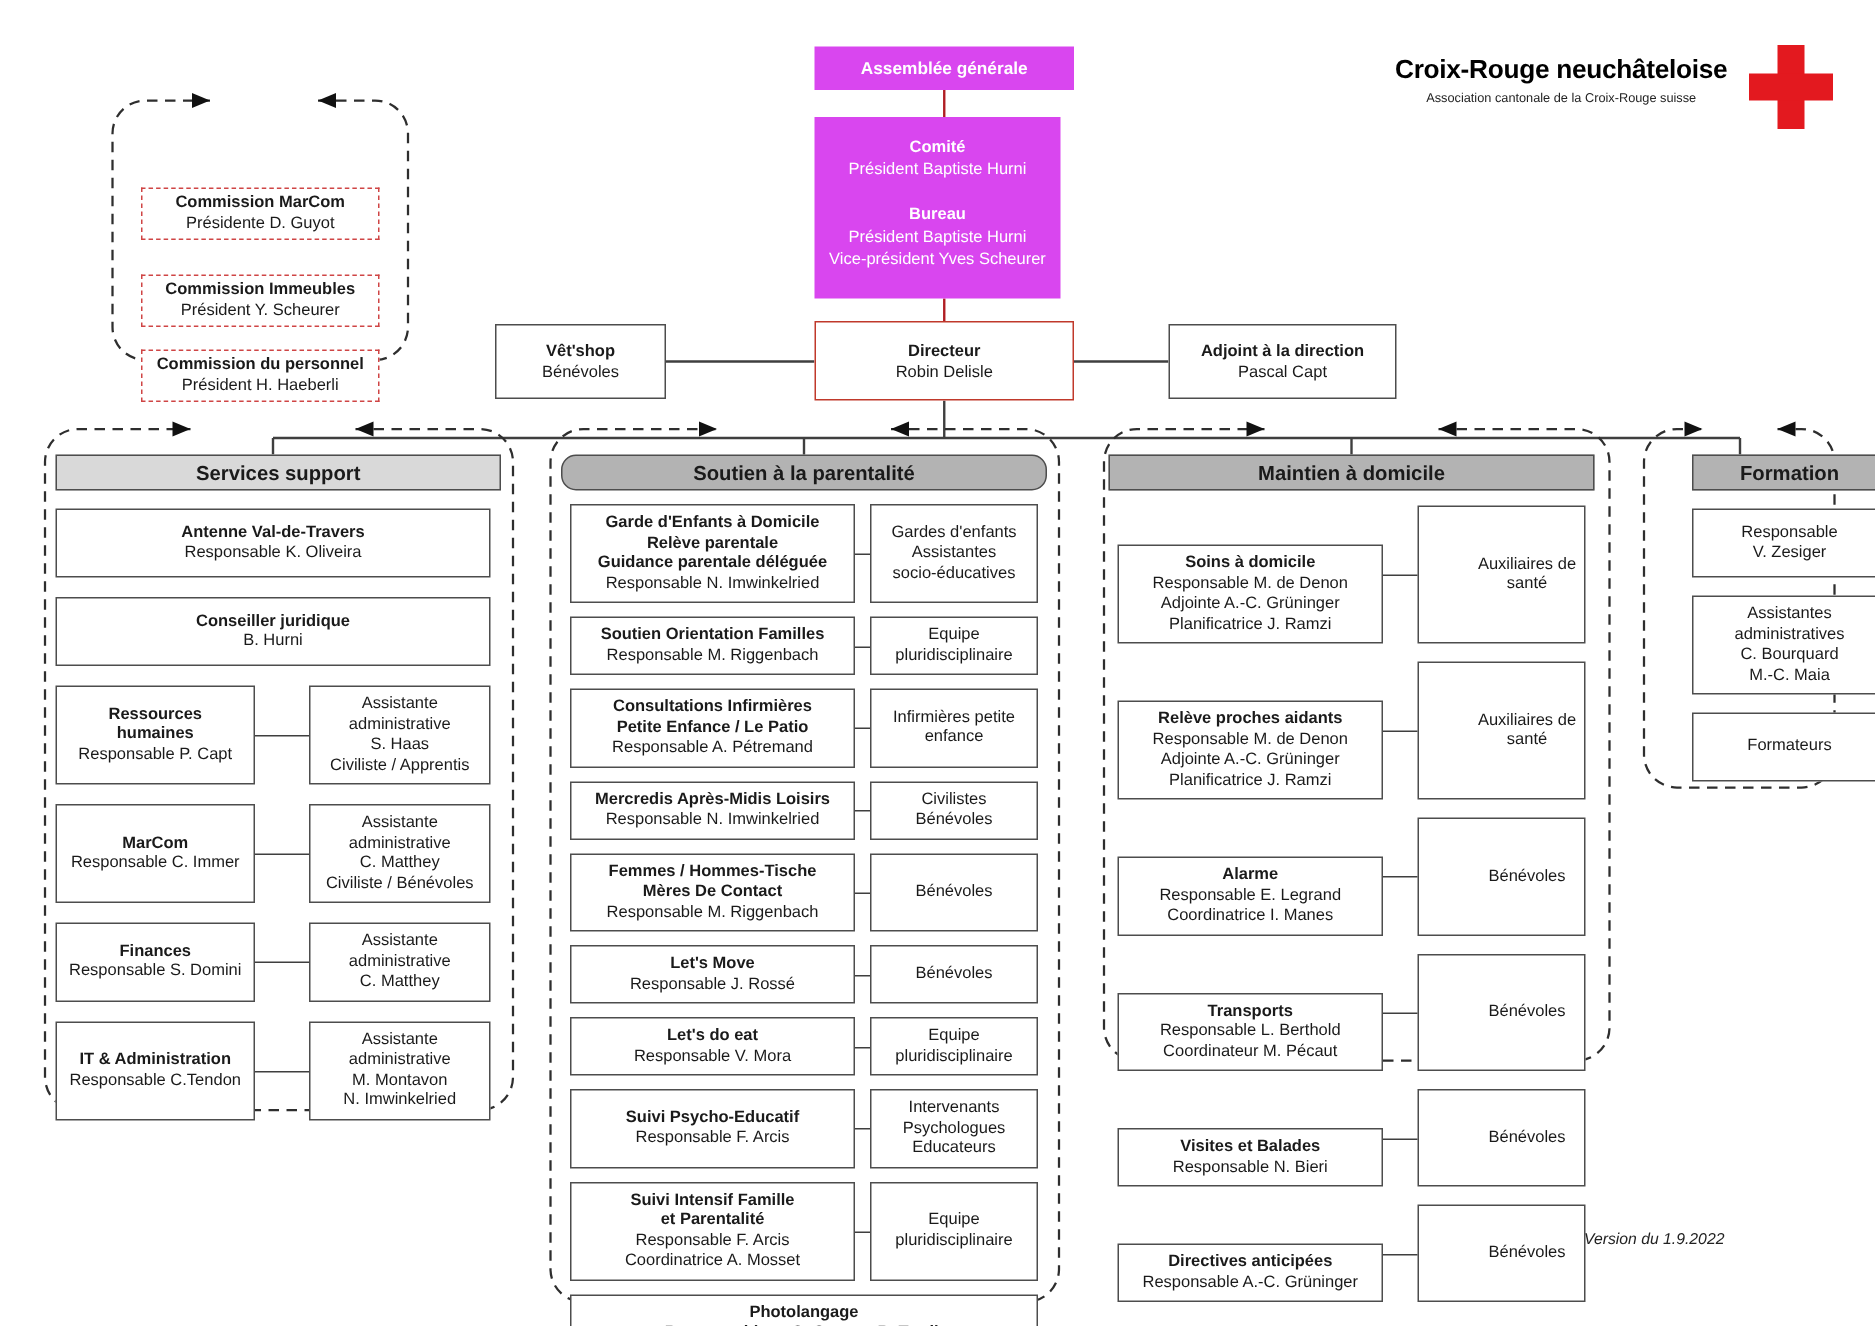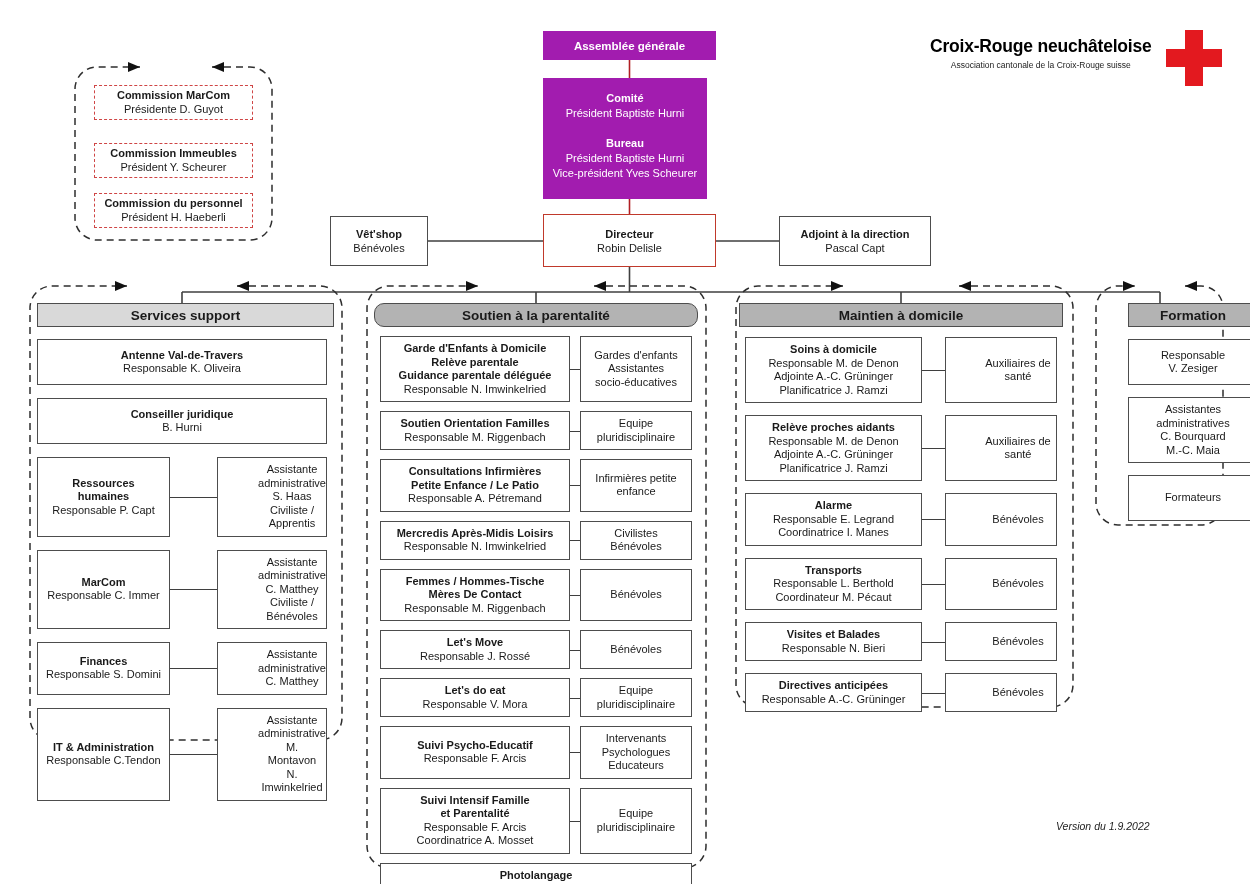--- a/index.html
+++ b/index.html
@@ -1,38 +1,38 @@
 <!DOCTYPE html>
 <html><head>
 <meta charset="utf-8">
 <style>
   html,body{margin:0;padding:0;background:#fff;}
   #canvas{position:relative;width:1250px;height:884px;background:#fff;overflow:hidden;
           font-family:"Liberation Sans", sans-serif;color:#1a1a1a;}
   #wires{position:absolute;left:0;top:0;width:1250px;height:884px;pointer-events:none;}
 
   
-  .redbox{position:absolute;background:#a21caf;color:#fff;text-align:center;box-sizing:border-box;}
+  .redbox{position:absolute;background:#d946ef;color:#fff;text-align:center;box-sizing:border-box;}
   #assemblee{left:543px;top:31px;width:173px;height:29px;display:flex;align-items:center;justify-content:center;
              font-weight:bold;font-size:11.5px;}
   #comite{left:543px;top:78px;width:164px;height:121px;padding-top:13px;font-size:11px;line-height:15px;}
   .wbold{font-weight:bold;}
   .spacer{height:15px;}
 
   
   .commission{position:absolute;left:94px;width:159px;height:35px;background:#fff;
               border:1.6px dashed #cf4545;display:flex;flex-direction:column;justify-content:center;
-              align-items:center;text-align:center;font-size:11px;line-height:13.5px;box-sizing:border-box;}
+              align-items:center;text-align:center;font-size:11px;line-height:13.5px;box-sizing:border-box;margin-top:40px;}
   .commission .bl{font-weight:bold;}
 
   
   .nodebox{position:absolute;background:#fff;border:1.5px solid #4d4d4d;display:flex;flex-direction:column;
            justify-content:center;align-items:center;text-align:center;font-size:11px;line-height:14px;
            box-sizing:border-box;}
-  #vetshop{left:330px;top:216px;width:98px;height:50px;}
+  #vetshop{left:330px;top:216px;width:114px;height:50px;}
   #directeur{left:543px;top:214px;width:173px;height:53px;border:1.5px solid #c0392b;}
   #adjoint{left:779px;top:216px;width:152px;height:50px;}
   .nodebox .bl{font-weight:bold;}
 
   
   .column{position:absolute;top:303px;}
   #colA{left:37px;width:297px;}
   #colB{left:374px;width:324px;}
   #colC{left:739px;width:324px;}
   #colD{left:1128px;width:130px;}
@@ -46,23 +46,23 @@
   .col2 .rows{gap:12px;padding:0 6px;}
   .col3 .rows{gap:12px;}
   .row{display:flex;align-items:stretch;}
   .box{background:#fff;border:1.5px solid #4d4d4d;display:flex;flex-direction:column;justify-content:center;
        align-items:center;text-align:center;font-size:11px;line-height:13.5px;padding:5px 4px;box-sizing:border-box;}
   .bl{font-weight:bold;}
   .col0 .box{min-height:46px;}
   .col1 .box{min-height:34px;}
   .col2 .box{min-height:36px;}
   .col3 .box{min-height:46px;}
-  .col0 .lbox{width:133px;} .col0 .rbox{width:110px;padding-left:44px;}
+  .col0 .lbox{width:133px;} .col0 .rbox{width:121px;}
   .col1 .lbox{width:190px;} .col1 .rbox{width:112px;}
-  .col2 .lbox{width:177px;} .col2 .rbox{width:112px;padding-left:38px;}
+  .col2 .lbox{width:177px;margin-top:26px;} .col2 .rbox{width:112px;padding-left:38px;}
   .fbox{width:100%;}
   .link{flex:1 0 auto;position:relative;}
   .link::after{content:"";position:absolute;left:0;right:0;top:50%;border-top:1.6px solid #3f3f3f;}
 
   
   #logo{position:absolute;left:930px;top:36px;display:flex;align-items:flex-start;gap:14px;}
   .logo-text{text-align:center;}
   .logo-title{font-weight:bold;font-size:17.5px;color:#000;letter-spacing:-0.2px;}
   .logo-sub{font-size:8.5px;color:#222;margin-top:3px;}
 

